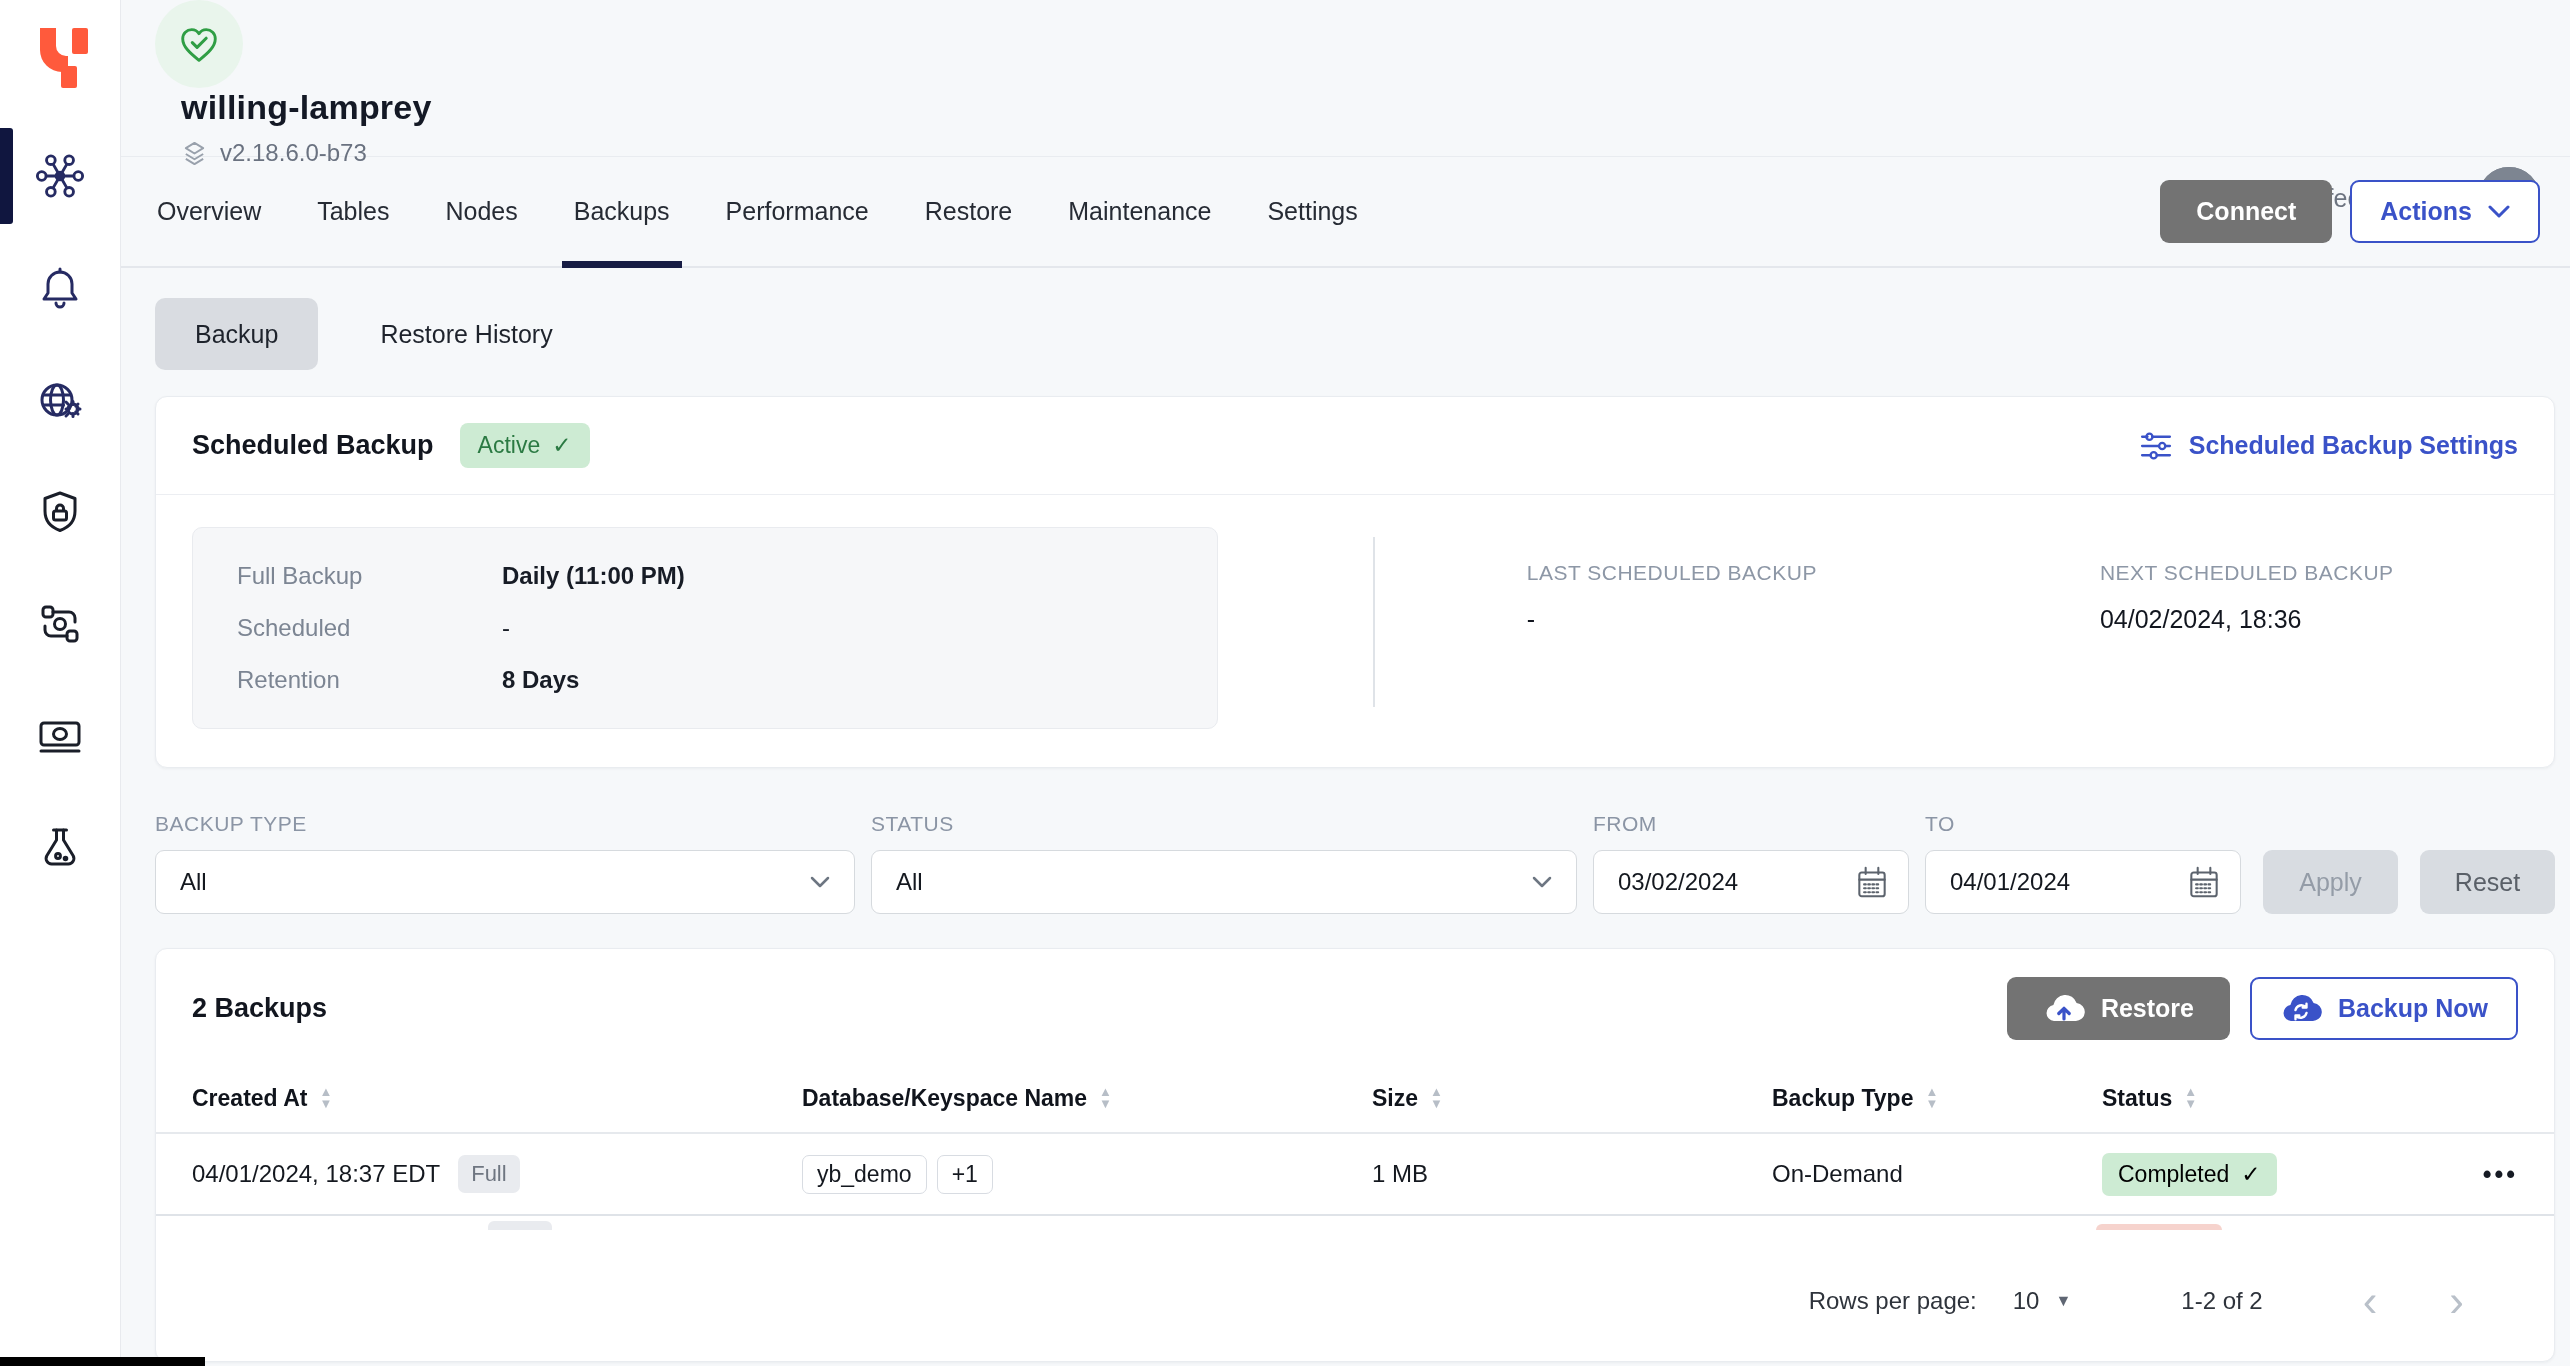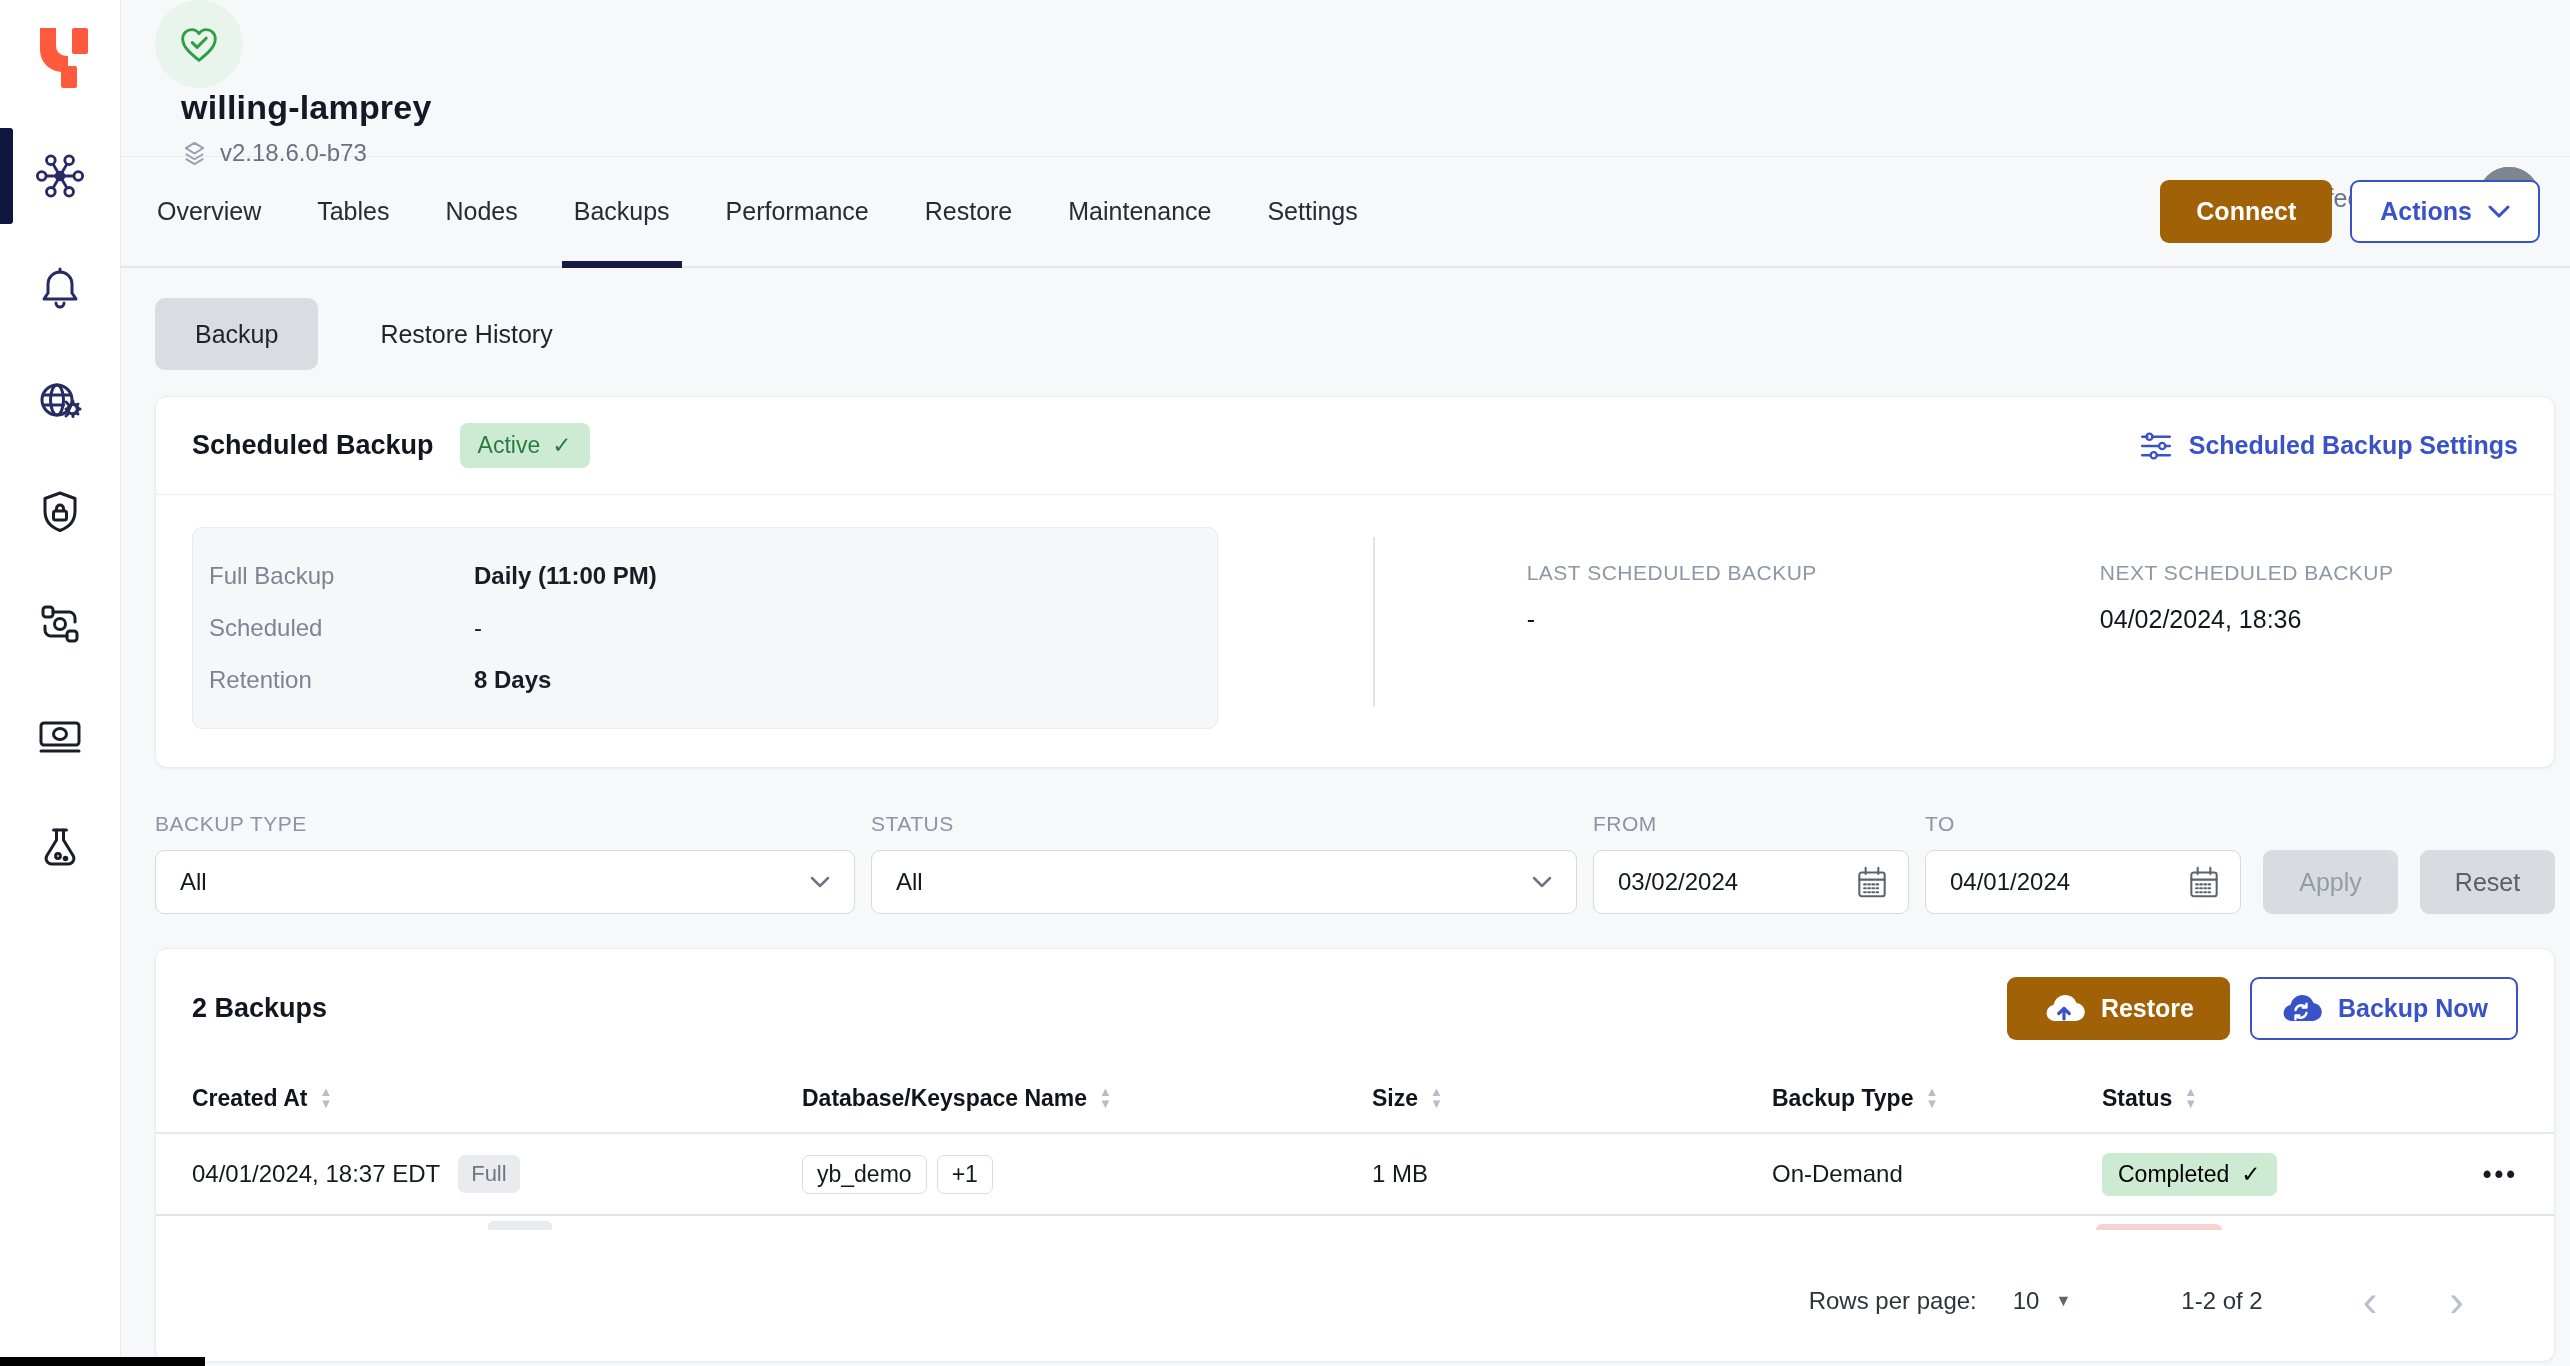--- a/index.html
+++ b/index.html
@@ -30,42 +30,42 @@
   .top-right { margin-left:auto; display:flex; align-items:center; gap:50px; }
   .feedback { display:flex; align-items:center; gap:14px; cursor:pointer; }
   .feedback-label { font-size:25px; color:#6d7480; }
   .avatar { width:62px; height:62px; border-radius:50%; background:#7d8591; display:flex; align-items:center; justify-content:center; }
 
   .tabsrow { height:111px; display:flex; align-items:stretch; padding:0 30px 0 36px; border-bottom:2px solid #e4e7ec; }
   .tab { position:relative; display:flex; align-items:center; font-size:25px; color:#262b34; font-weight:500; margin-right:56px; cursor:pointer; white-space:nowrap; }
   .tab.active::after { content:""; position:absolute; left:-12px; right:-12px; bottom:-2px; height:7px; background:#171c44; }
   .tabs-actions { margin-left:auto; display:flex; align-items:center; gap:18px; }
   .btn { display:inline-flex; align-items:center; justify-content:center; border-radius:9px; font-size:25px; font-weight:700; cursor:pointer; white-space:nowrap; }
-  .btn-primary { background:#a16207; color:#ffffff; height:63px; padding:0 36px; border:none; }
+  .btn-primary { background:#737373; color:#ffffff; height:63px; padding:0 36px; border:none; }
   .btn-outline { background:#ffffff; color:#3a52c8; height:63px; padding:0 28px; border:2px solid #3a52c8; gap:16px; }
 
   .content { padding:0 15px 0 34px; flex:1; }
 
   
   .subtabs { margin-top:30px; display:flex; align-items:center; }
   .pill-tab { height:72px; padding:0 40px; display:flex; align-items:center; border-radius:10px; font-size:25px; color:#1e232c; cursor:pointer; }
   .pill-tab.selected { background:#d9dce1; }
   .pill-tab + .pill-tab { margin-left:22px; }
 
   
   .card { background:#ffffff; border:1px solid #e9ecf0; border-radius:12px; box-shadow:0 1px 3px rgba(20,30,60,.05); }
   .card-sched { margin-top:26px; }
   .card-head { display:flex; align-items:center; padding:26px 36px; border-bottom:1px solid #eceef2; }
   .card-title { font-size:27px; font-weight:700; color:#12161f; }
   .badge-green { margin-left:26px; background:#cdebd3; color:#2b7a43; border-radius:8px; padding:9px 18px; font-size:23px; display:inline-flex; align-items:center; gap:12px; }
   .check::before { content:"✓"; font-weight:700; }
   .link-blue { margin-left:auto; display:flex; align-items:center; gap:16px; color:#3a52c8; font-size:25px; font-weight:700; cursor:pointer; }
 
   .sched-body { display:flex; padding:32px 36px 38px; align-items:flex-start; }
-  .graybox { width:1030px; background:#f6f7f9; border:1px solid #e9ebef; border-radius:10px; padding:34px 16px; display:grid; grid-template-columns:265px auto; row-gap:24px; }
+  .graybox { width:1030px; background:#f6f7f9; border:1px solid #e9ebef; border-radius:10px; padding:34px 44px; display:grid; grid-template-columns:265px auto; row-gap:24px; }
   .g-label { font-size:24px; color:#7c8593; }
   .g-value { font-size:24px; color:#171c26; font-weight:700; }
   .g-value.normal { font-weight:400; }
   .vline { width:2px; height:170px; background:#dfe3e8; margin-left:155px; margin-top:10px; }
   .sched-col { margin-left:152px; padding-top:34px; width:420px; }
   .sched-col.second { margin-left:155px; }
   .u-label { font-size:21px; color:#8d97a6; letter-spacing:.5px; }
   .u-value { font-size:25px; color:#12161f; margin-top:20px; }
 
   

